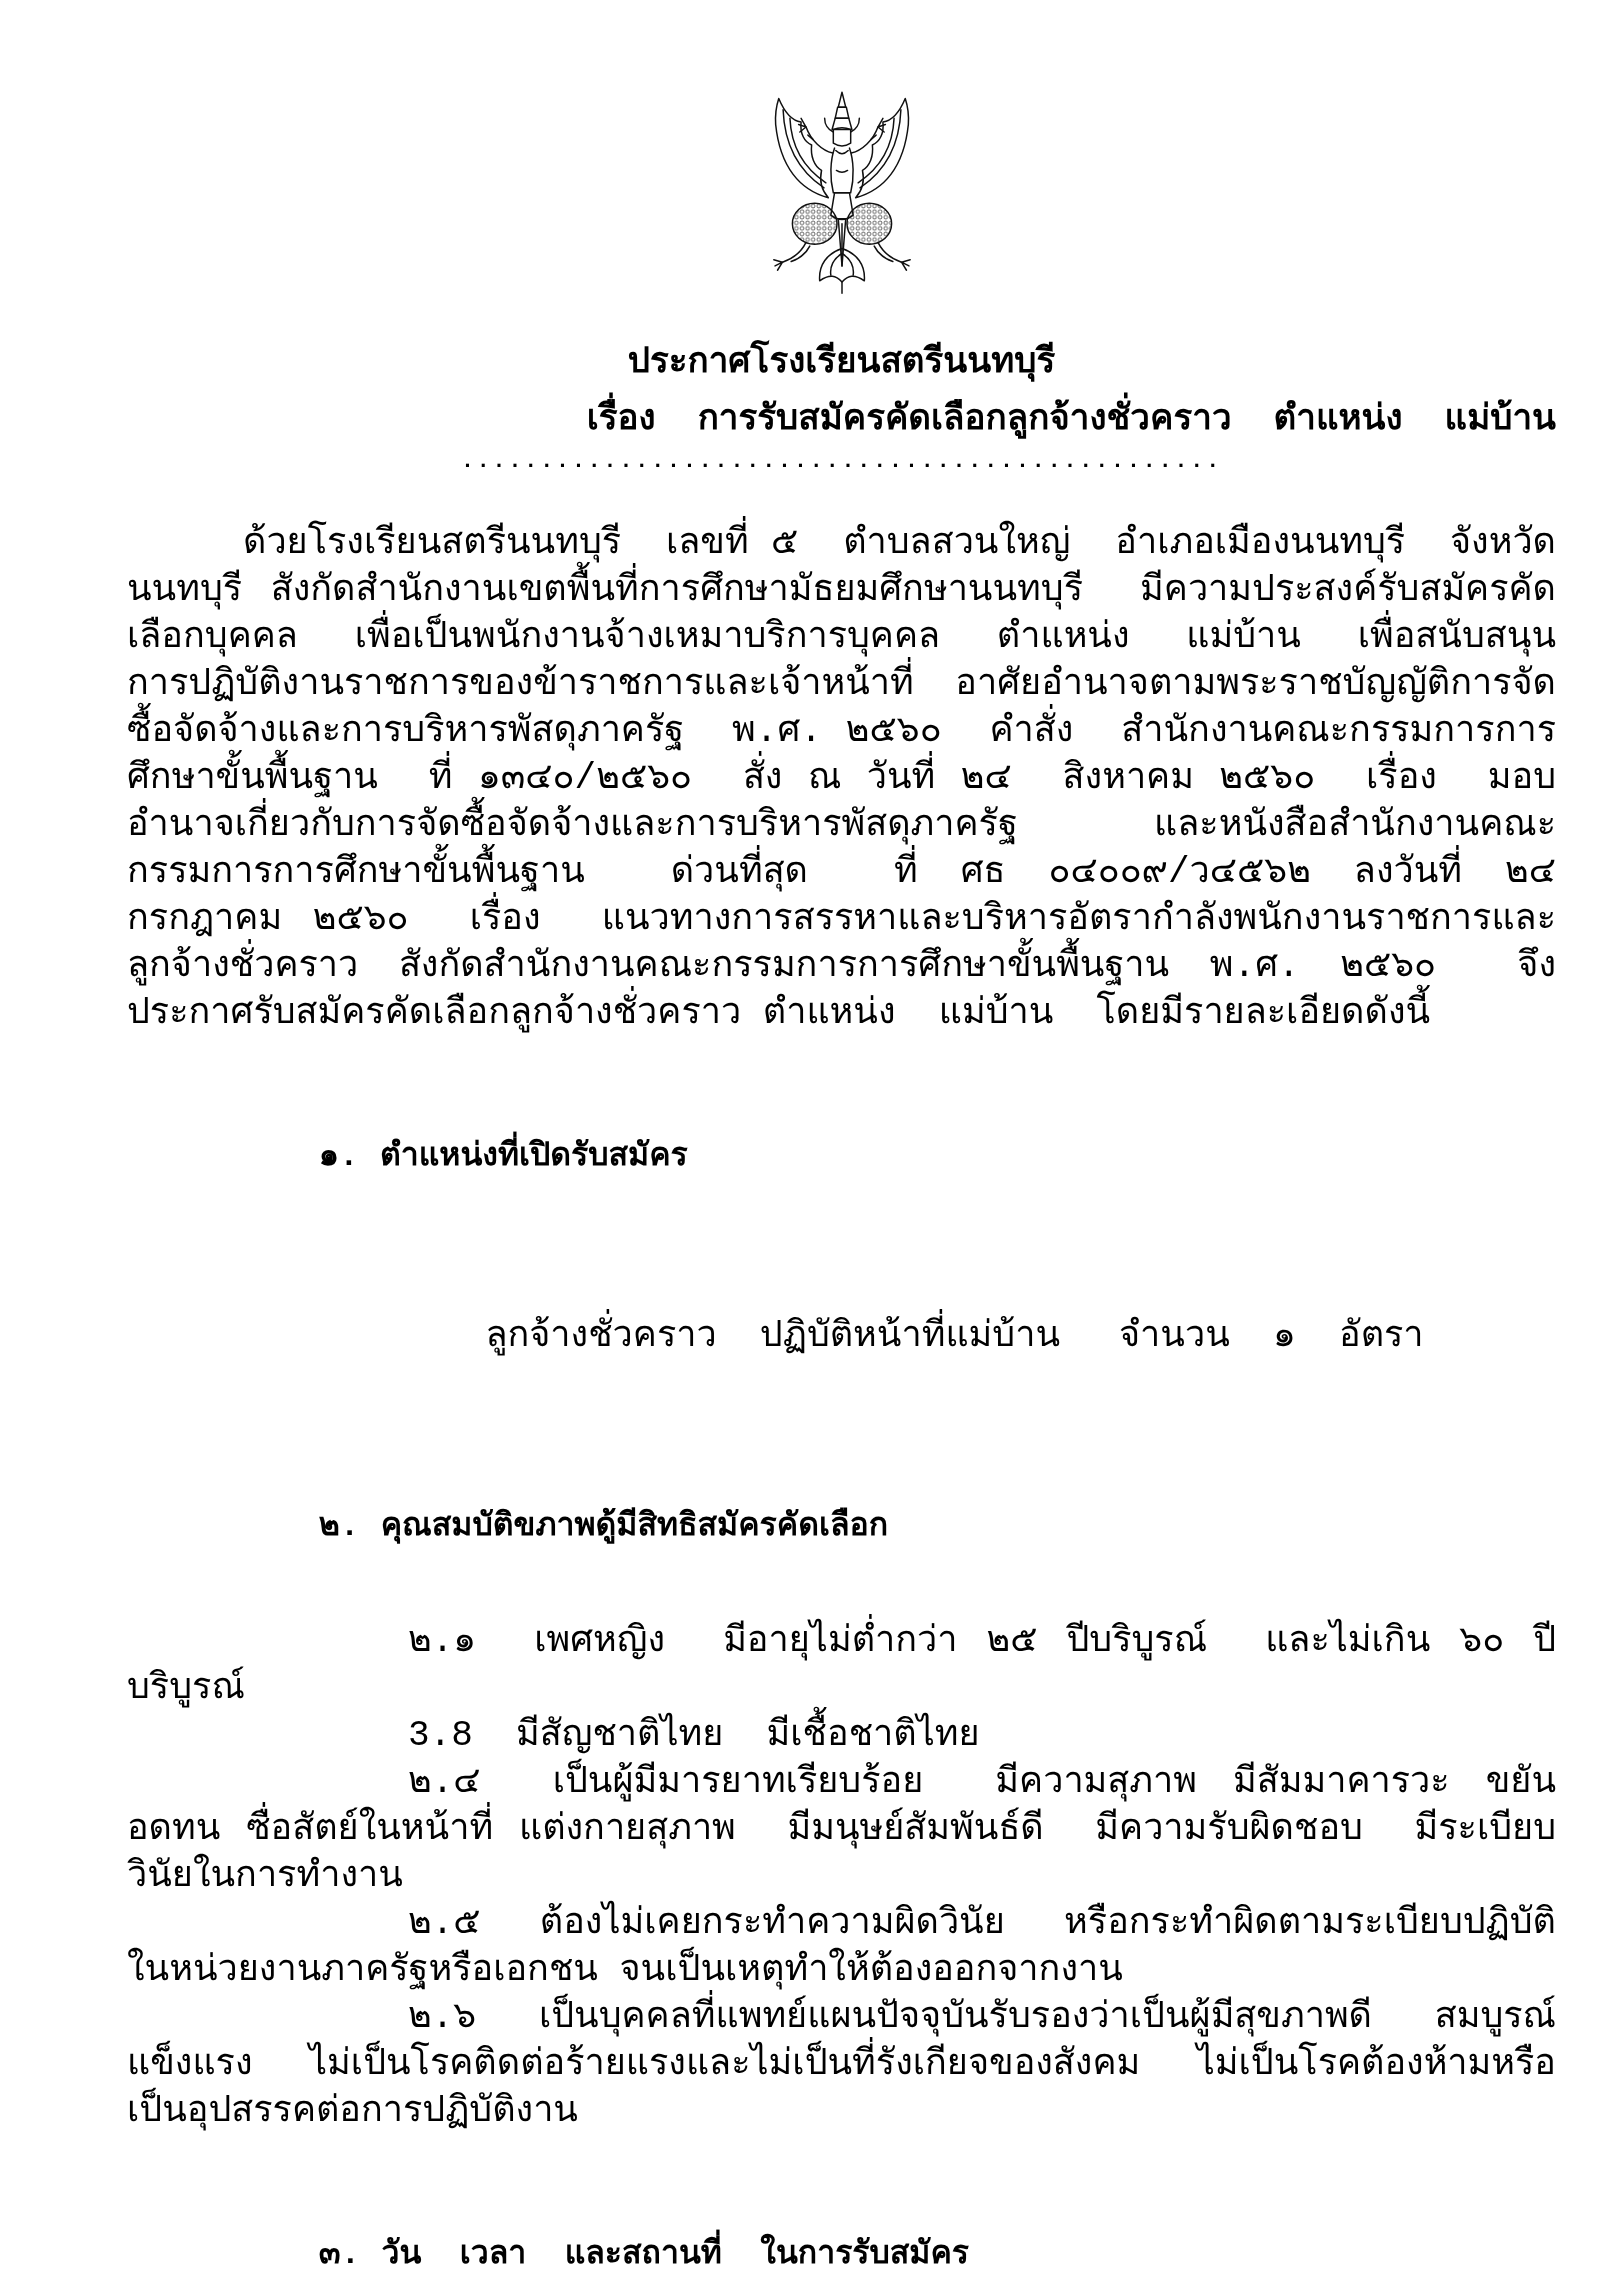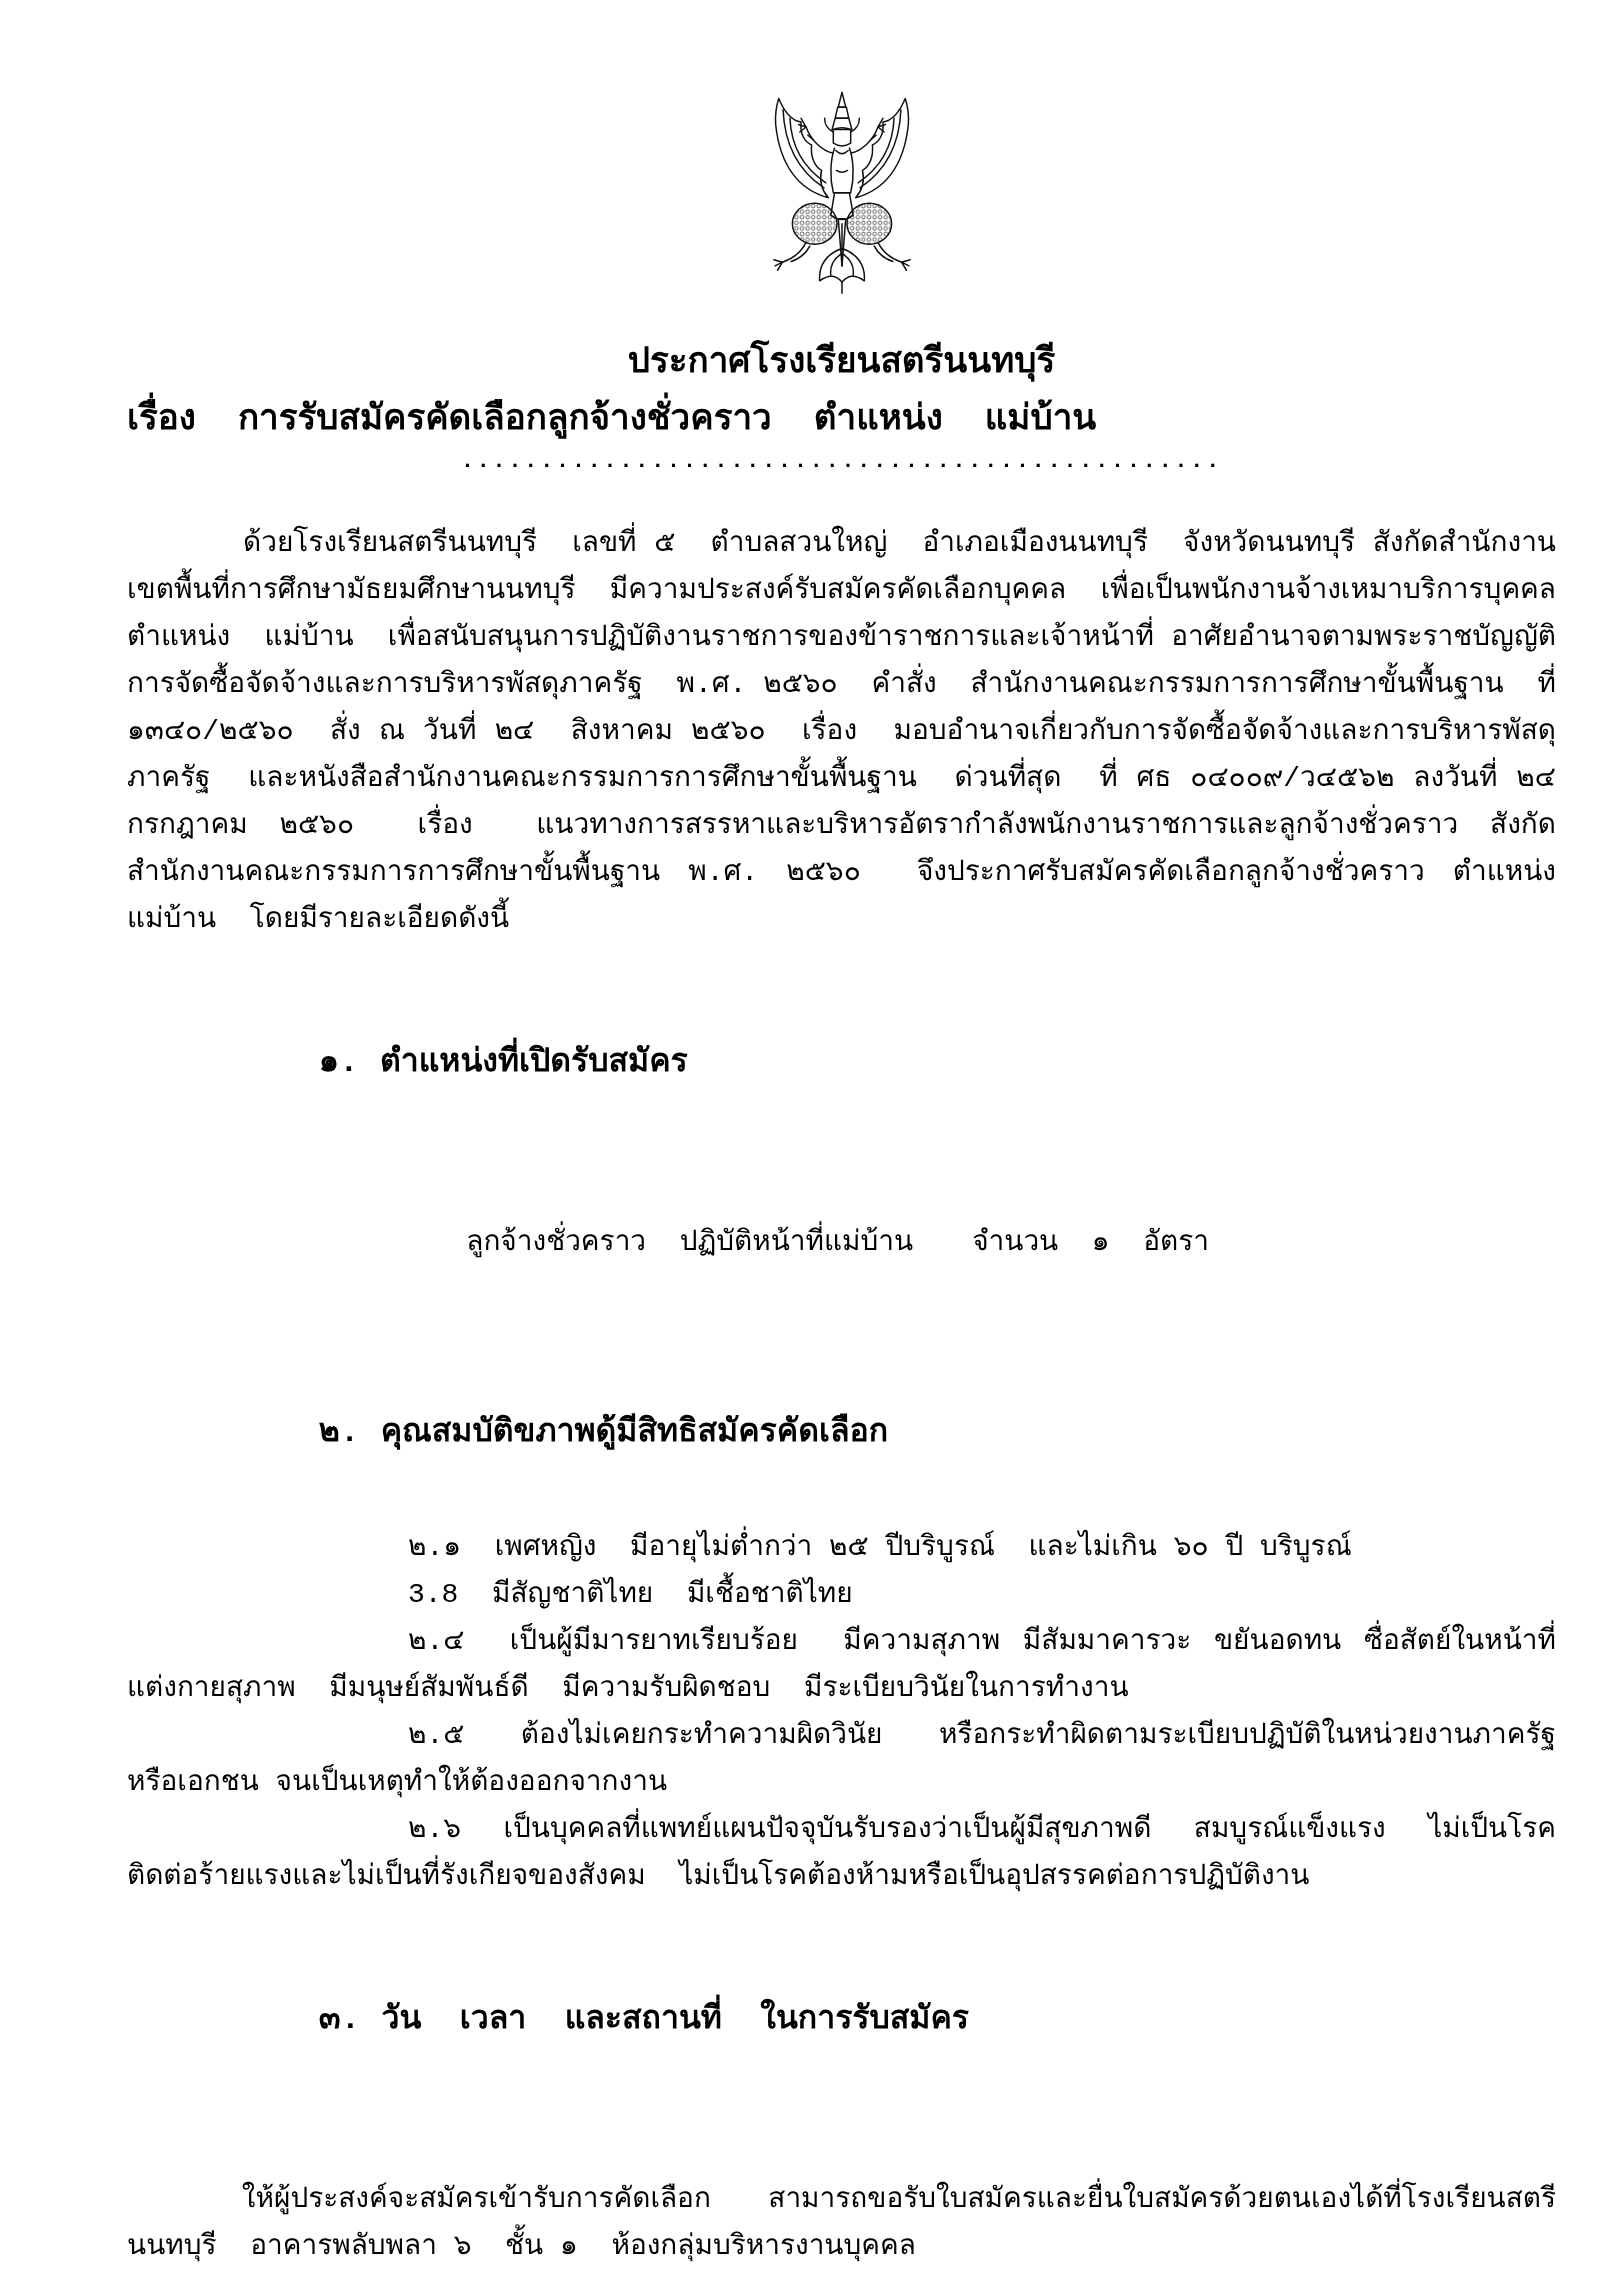--- a/index.html
+++ b/index.html
@@ -19,35 +19,35 @@
   .title {
     margin: 37px 0 0 0;
     text-align: center;
     font-size: 35px;
     font-weight: 700;
     line-height: 53px;
     white-space: pre-wrap;
   }
   .subject {
     margin: 3.9px 0 0 0;
-    text-align: left;
+    text-align: right;
     font-size: 35px;
     font-weight: 700;
     line-height: 53px;
     white-space: pre-wrap;
   }
   .dots {
     text-align: center;
     font-size: 21.6px;
     font-weight: 700;
     letter-spacing: 2.9px;
     line-height: 29px;
     margin-top: 0;
   }
-  .body-text { font-size: 28px; line-height: 47px; }
+  .body-text { font-size: 36px; line-height: 47px; }
   .intro {
     margin: 44px 0 0 0;
     text-indent: 116px;
     text-align: justify;
     white-space: pre-wrap;
   }
   .section-heading {
     margin: 49px 0 0 115px;
     font-size: 32px;
     font-weight: 700;

